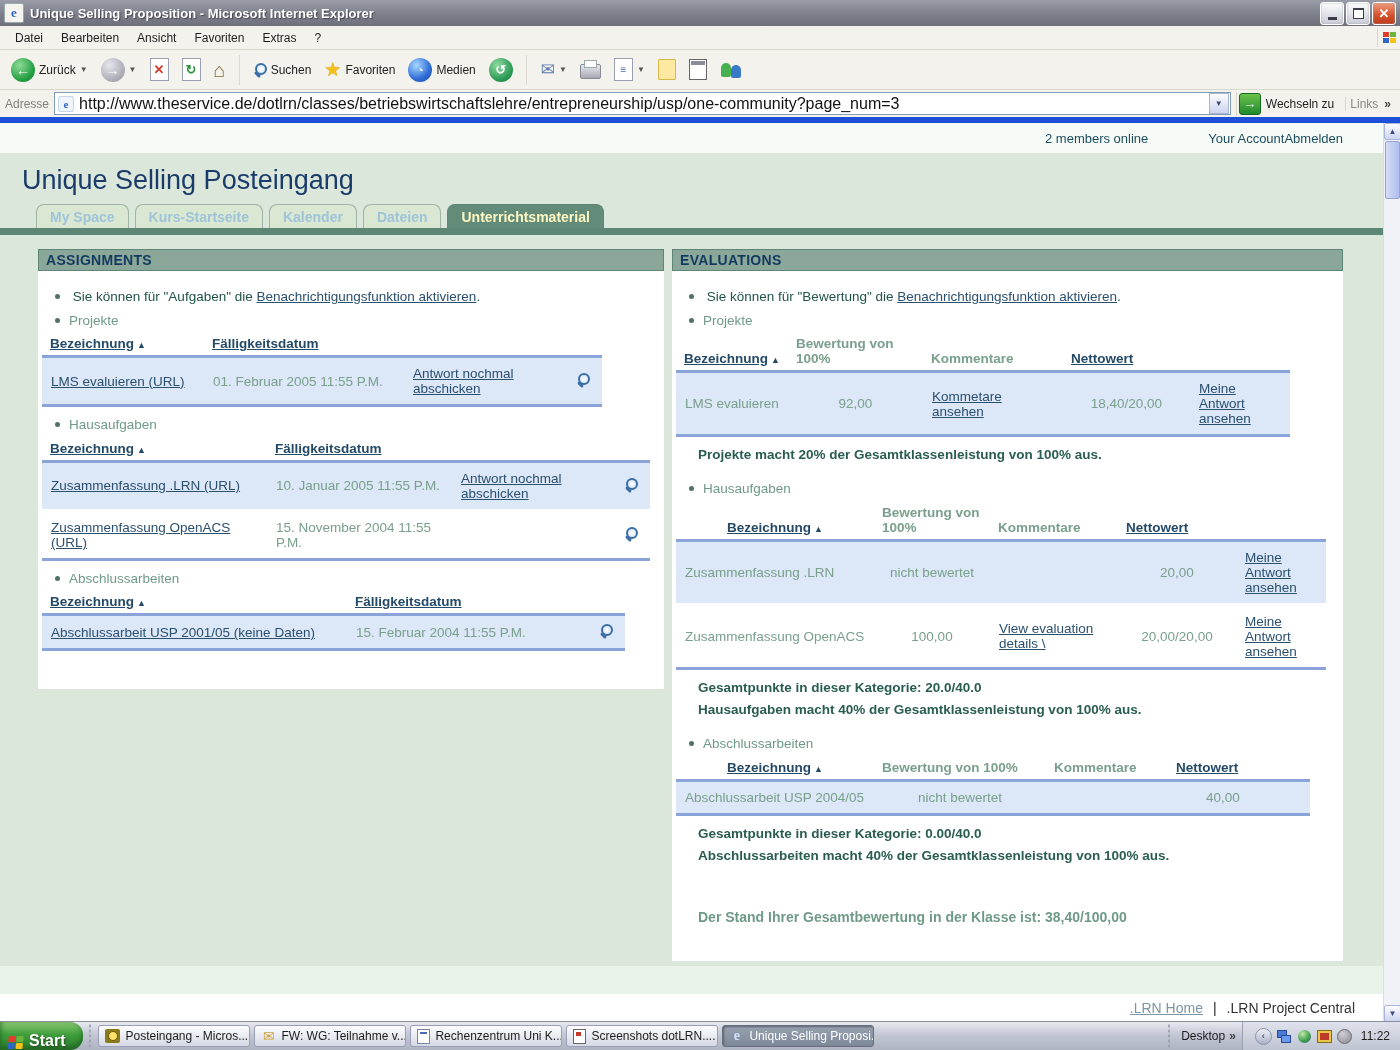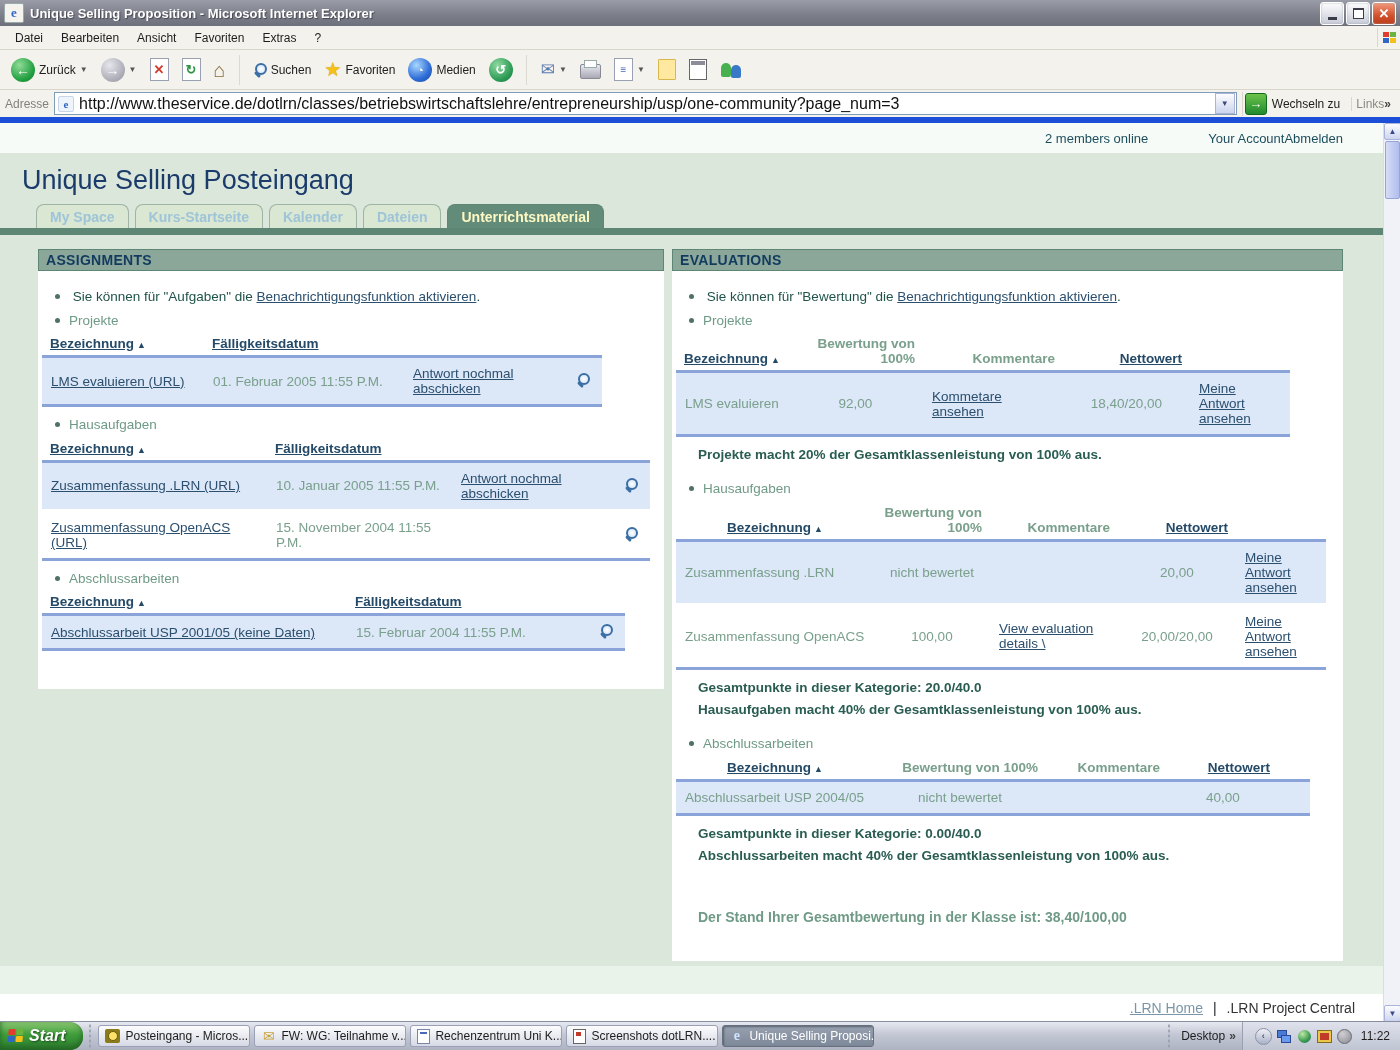--- a/index.html
+++ b/index.html
@@ -53,21 +53,21 @@
   .buddies::before{content:'';position:absolute;left:1px;top:3px;width:10px;height:14px;background:#49b04f;border-radius:5px 5px 2px 2px}
   .buddies::after{content:'';position:absolute;right:1px;top:5px;width:10px;height:13px;background:#3a78c8;border-radius:5px 5px 2px 2px}
   .addressbar{height:27px;background:#f3f2ec;border-bottom:6px solid #1d4ed8;display:flex;align-items:center;padding:0 5px;gap:5px}
   .addr-label{font-size:12px;color:#82827a}
   .addr-input{flex:1;height:21px;background:#fff;border:1px solid #7f9db9;display:flex;align-items:center;padding:0 1px 0 3px;gap:5px}
   .addr-ie{width:14px;height:14px;display:flex;align-items:center;justify-content:center;font-size:11px;font-weight:bold;color:#2f66c8;border:1px solid #c8d4e8;border-radius:2px;background:#eef4fc;font-family:"Liberation Serif",serif}
   .addr-url{flex:1;font-size:16px;color:#111;white-space:nowrap;overflow:hidden}
   .addr-combo{width:18px;height:19px;background:linear-gradient(#fdfdfe,#ccd4ee);border:1px solid #aab4d4;display:flex;align-items:center;justify-content:center;font-size:8px;color:#3a4a7a}
   .go-btn{display:flex;align-items:center;gap:5px;font-size:12px;color:#222;padding:1px 6px 1px 2px;border-left:1px solid #d9d7cc}
   .go-arrow{width:20px;height:20px;background:linear-gradient(#6cc24a,#1f8a2e);border:1px solid #13691f;border-radius:3px;color:#fff;font-weight:bold;display:flex;align-items:center;justify-content:center;font-size:13px}
-  .links-zone{display:flex;align-items:center;border-left:1px solid #d9d7cc;padding:0 4px;font-size:12px;color:#8a8a82}
+  .links-zone{display:flex;align-items:center;gap:6px;border-left:1px solid #d9d7cc;padding:0 4px;font-size:12px;color:#8a8a82}
   .chev{font-weight:bold;color:#444;font-size:12px}
   
   .content{flex:1;position:relative;background:#dbe7db;overflow:hidden}
   .scroll-area{position:absolute;left:0;top:0;right:17px;bottom:0;display:flex;flex-direction:column}
   .utility-row{height:30px;background:#f7fbf7;display:flex;justify-content:flex-end;align-items:center;font-size:13px;color:#1d4e5e;padding-right:40px}
   .utility-row .members{margin-right:60px}
   .utility-row .acct{}
   .page-title{font-size:27px;color:#1b3c6b;margin:12px 0 8px 22px}
   .tabs{display:flex;gap:6px;margin-left:36px;align-items:flex-end}
   .tab{height:24px;box-sizing:border-box;padding:0 13px;display:flex;align-items:center;background:#d9e7d3;border:1px solid #9eb4a4;border-bottom:none;border-radius:8px 8px 0 0;color:#9fc4d8;font-weight:bold;font-size:14px}
@@ -82,21 +82,21 @@
   ul.blist{list-style:none;margin:4px 0;padding:0}
   ul.blist li{margin:4px 0 4px 10px;font-size:13.5px;line-height:1.45}
   .bullet::before{content:'';display:inline-block;width:5px;height:5px;border-radius:50%;background:#4f7263;margin:0 9px 2px 3px}
   .notice-text{color:#1f5349}
   .sec-title{color:#6f9a86}
   a.lnk,.lnk{color:#2b4f6e;text-decoration:underline;cursor:pointer}
   .hlink{color:#244a68;font-weight:bold;text-decoration:underline;cursor:pointer}
   .sort-arrow{color:#244a68;font-size:9px;margin-left:3px}
   .green-head{color:#7aa08c;font-weight:normal}
   table.dtable{border-collapse:collapse;table-layout:fixed;font-size:13.5px;margin:2px 0 8px 0}
-  table.dtable th{padding:2px 8px 4px 8px;font-size:13.5px;vertical-align:bottom;text-align:right;font-weight:bold}
+  table.dtable th{padding:2px 8px 4px 8px;font-size:13.5px;vertical-align:bottom;text-align:left;font-weight:bold}
   table.dtable th.left{text-align:left}
   table.dtable tbody{border-top:3px solid #8aa3d8;border-bottom:3px solid #8aa3d8}
   table.dtable td{padding:8px 9px;color:#7aa08c;vertical-align:middle}
   table.dtable tr.shaded td{background:#dce7f8}
   table.dtable tr + tr td{border-top:3px solid #fff}
   table.dtable td.ctr{text-align:center}
   .as-indent{margin-left:34px}
   .ev-indent{margin-left:18px}
   .total-line{color:#2a5d52;font-weight:bold;font-size:13.5px;margin:2px 0 2px 22px;line-height:1.5}
   .overall-line{color:#6f9a86;font-weight:bold;font-size:14px;margin:42px 0 6px 22px}
@@ -106,21 +106,21 @@
   .footer-row .home-lnk{color:#7a96a8;text-decoration:underline}
   .footer-row .sep{color:#222}
   .footer-row .pc{color:#333}
   
   .scrollbar{position:absolute;top:0;right:0;bottom:0;width:17px;background:#f1f1f8;border-left:1px solid #dcdce4;box-sizing:border-box}
   .sb-btn{position:absolute;left:0;width:17px;height:17px;background:linear-gradient(#fdfdfe,#ccd4f0);border:1px solid #aab4d8;border-radius:2px;box-sizing:border-box;display:flex;align-items:center;justify-content:center;font-size:8px;color:#3a4a8a}
   .sb-btn.up{top:0}.sb-btn.down{bottom:0}
   .sb-thumb{position:absolute;top:18px;left:1px;width:15px;height:58px;background:linear-gradient(90deg,#d6ddf6,#b0bdee);border:1px solid #96a4d8;border-radius:2px;box-sizing:border-box}
   
   .taskbar{position:absolute;left:0;right:0;bottom:0;height:28px;background:linear-gradient(#e7e9f1,#c3c7d4 45%,#aeb3c2);border-top:1px solid #888e9e;display:flex;align-items:center}
-  .start-btn{height:28px;padding:0 18px 0 8px;background:linear-gradient(#8cc873,#3f9e3b 45%,#2c7e2f);border-radius:0 13px 13px 0;display:flex;align-items:center;gap:6px;color:#fff;font-weight:bold;font-style:italic;font-size:16px;text-shadow:1px 1px 2px #1c4a1c;box-shadow:inset 0 -3px 6px #236423}
+  .start-btn{height:28px;padding:0 18px 0 8px;background:linear-gradient(#8cc873,#3f9e3b 45%,#2c7e2f);border-radius:0 13px 13px 0;display:flex;align-items:flex-end;gap:6px;color:#fff;font-weight:bold;font-size:16px;text-shadow:1px 1px 2px #1c4a1c;box-shadow:inset 0 -3px 6px #236423}
   .start-logo{width:15px;height:14px;display:grid;grid-template-columns:7px 7px;grid-template-rows:6px 6px;gap:1px;transform:skewX(-6deg)}
   .start-logo i:nth-child(1){background:#e23c2e;border-radius:1px}.start-logo i:nth-child(2){background:#6cb33f;border-radius:1px}
   .start-logo i:nth-child(3){background:#2f66c8;border-radius:1px}.start-logo i:nth-child(4){background:#f5c018;border-radius:1px}
   .ql-sep{width:7px;height:24px;margin:0 3px;background:radial-gradient(circle,#9aa0b0 1px,transparent 1.5px);background-size:4px 5px;background-repeat:repeat-y;background-position:center}
   .task-btn{height:22px;width:152px;margin:0 2px;background:linear-gradient(#fdfdfe,#d6d9e5);border:1px solid #9aa0b5;border-radius:3px;display:flex;align-items:center;gap:5px;padding:0 6px;font-size:12px;color:#1d1d1d;overflow:hidden;white-space:nowrap;box-sizing:border-box}
   .task-btn.active{background:linear-gradient(#98a1b0,#7d8898);color:#fff;border-color:#66707f;box-shadow:inset 1px 1px 2px #5a6270}
   .ticon{width:15px;height:14px;flex:0 0 auto;display:flex;align-items:center;justify-content:center;font-size:11px;line-height:1}
   .ticon.outlook{background:#8a7a1a;border-radius:2px;position:relative}
   .ticon.outlook::before{content:'';width:8px;height:8px;border-radius:50%;background:#ffe26a;border:1px solid #6a5c10}
   .ticon.mailmsg{color:#caa23a;font-size:14px}

